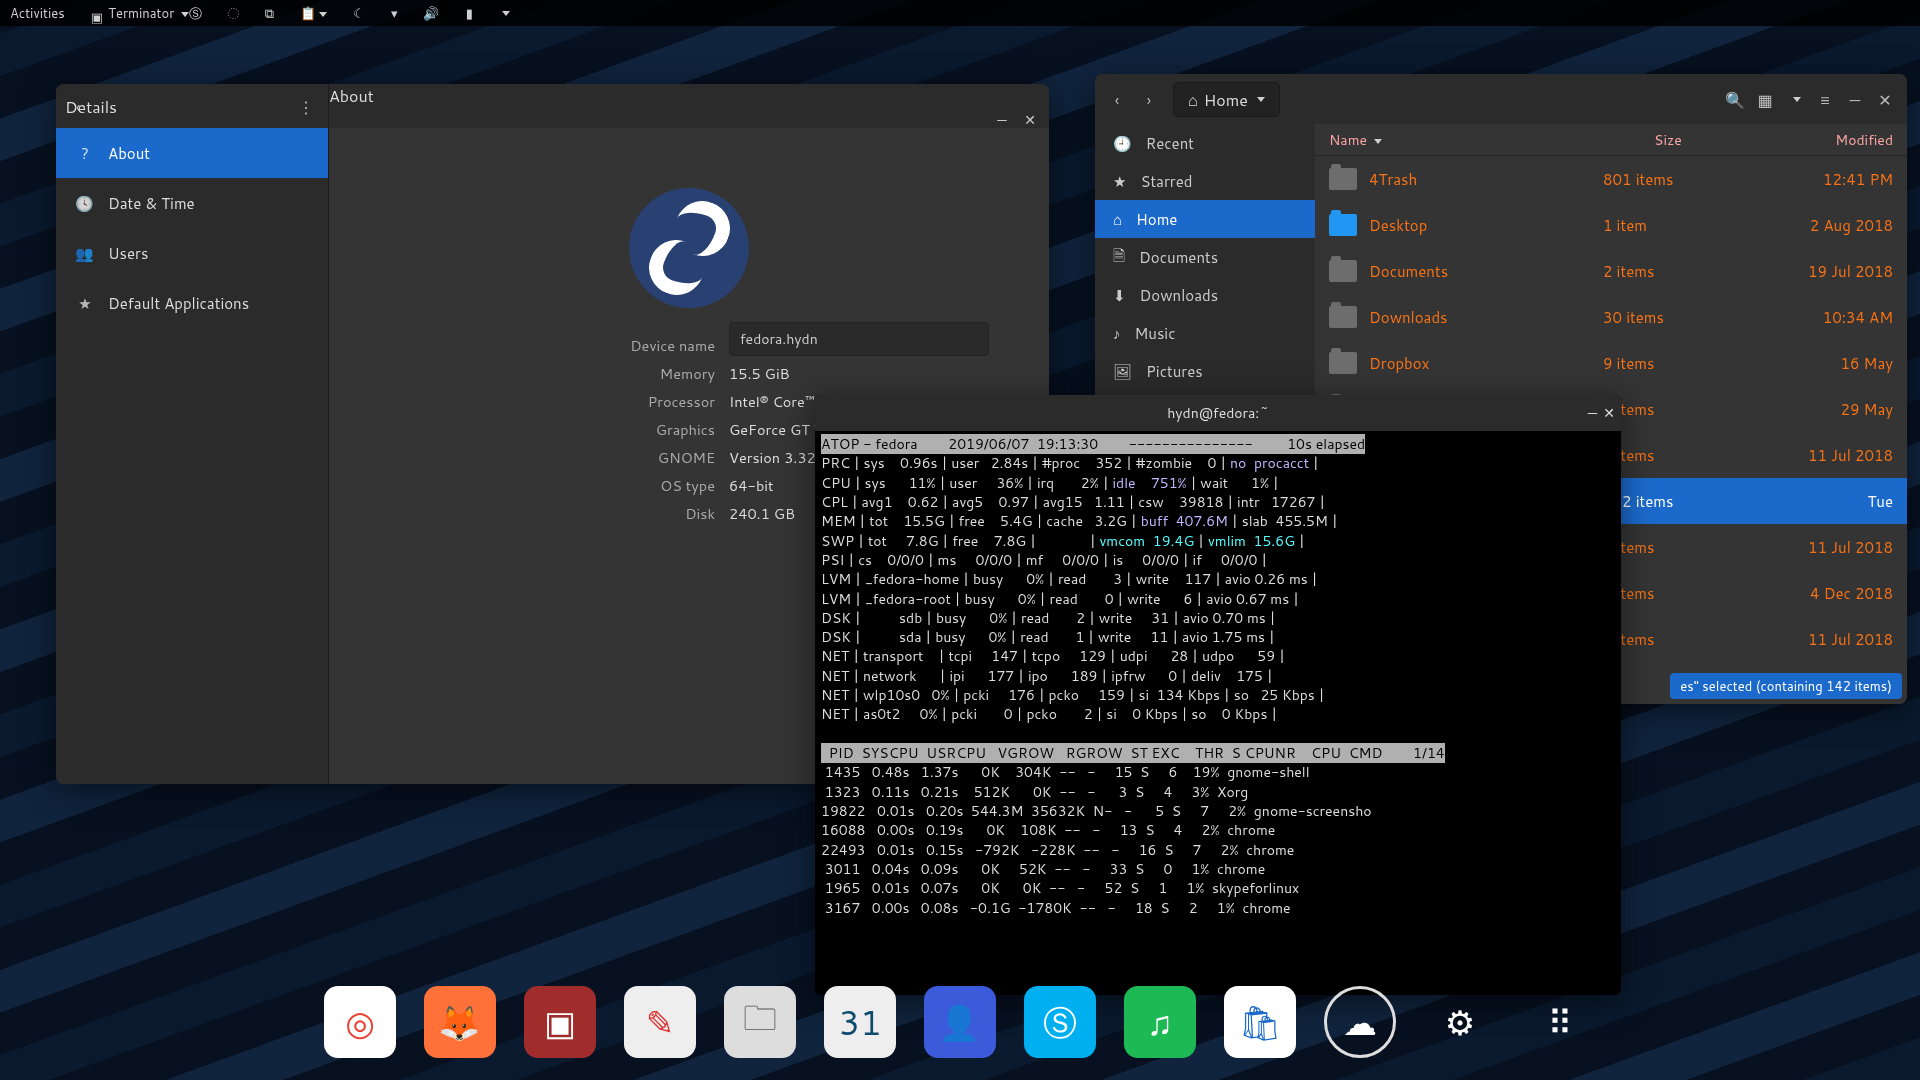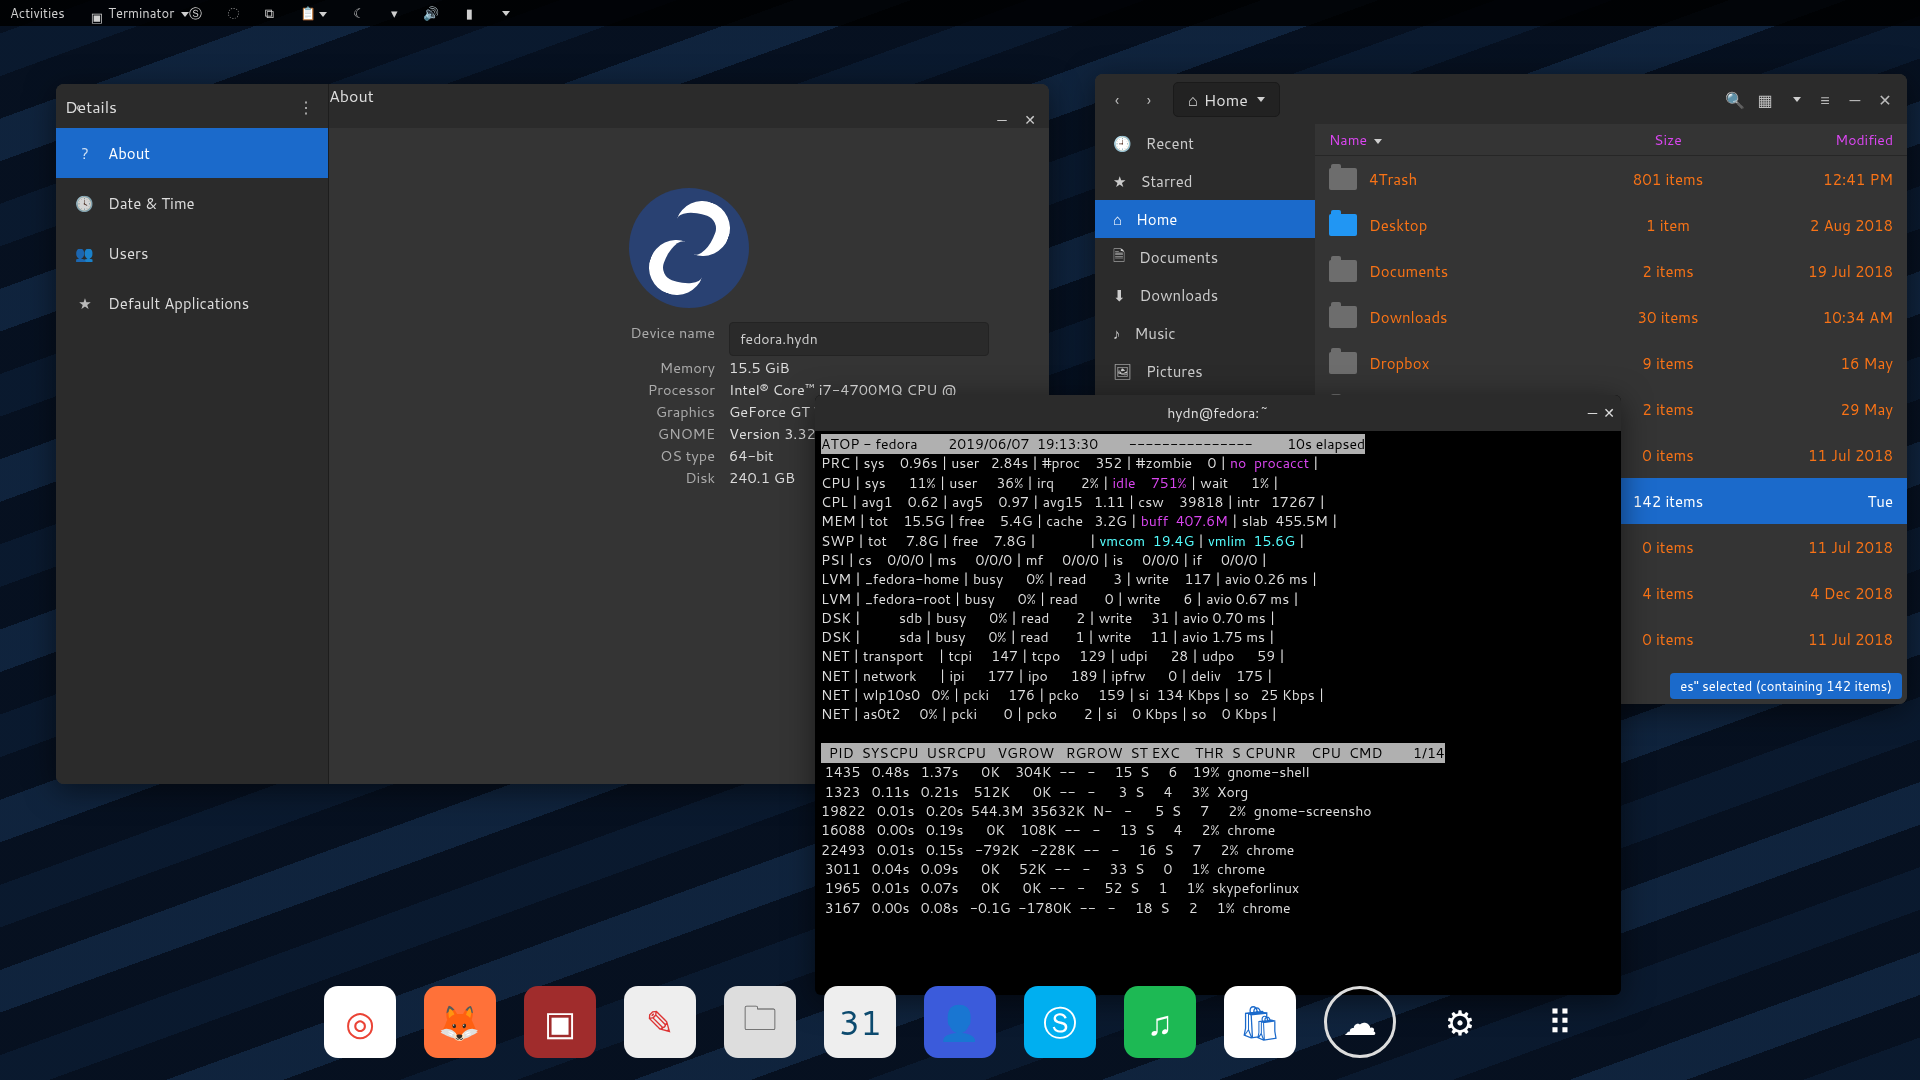--- a/index.html
+++ b/index.html
@@ -31,57 +31,57 @@
 #settings .side .item{height:50px;display:flex;align-items:center;gap:14px;padding:0 20px;font-size:15px;color:#ddd;cursor:pointer}
 #settings .side .item.sel{background:#1b6acb;color:#fff}
 #settings .side .item .ic{width:18px;display:flex;justify-content:center;opacity:.8}
 #settings .main{flex:1;display:flex;flex-direction:column}
 #settings .main .hdr{height:44px;background:#2b2b2b;position:relative}
 #settings .main .body{flex:1;padding:20px 60px;background:#343434;position:relative}
 .logo{width:120px;height:120px;margin:40px auto 14px;border-radius:60px;background:#294172;position:relative}
 .logo .f{position:absolute;left:46px;top:13px;width:55px;height:55px;border:14px solid #fff;border-radius:50%;border-bottom:0;border-left:0;transform:rotate(20deg)}
 .logo .f2{position:absolute;left:20px;top:52px;width:55px;height:55px;border:14px solid #fff;border-radius:50%;border-top:0;border-right:0;transform:rotate(20deg)}
 .osname{text-align:center;font-size:22px;color:#ddd;margin-bottom:40px}
-.kv{display:flex;align-items:flex-start;margin:1px 0;font-size:14.5px}
+.kv{display:flex;align-items:flex-end;margin:7px 0;font-size:14.5px}
 .kv .k{width:340px;text-align:right;padding-right:14px;color:#aaa}
 .kv .v{color:#ddd}
 .kv input{background:#2a2a2a;border:1px solid #232323;color:#ccc;padding:6px 10px;border-radius:4px;width:260px;font-size:14px}
 
 
 #files{left:1095px;top:74px;width:812px;height:630px;display:flex;flex-direction:column}
 #files .tbar{height:50px;background:#2b2b2b;display:flex;align-items:center;padding:0 8px;gap:4px}
 #files .pathbox{display:flex;align-items:center;gap:6px;background:#222;border:1px solid #1a1a1a;border-radius:5px;padding:5px 14px;margin:0 6px}
 #files .tbar .rt{margin-left:auto;display:flex;align-items:center;gap:2px}
 #files .content{flex:1;display:flex;min-height:0}
 #files .places{width:220px;background:#2b2b2b;font-size:15px}
 #files .places .pitem{height:38px;display:flex;align-items:center;gap:14px;padding:0 18px;color:#ccc;cursor:pointer}
 #files .places .pitem.sel{background:#1b6acb;color:#fff}
 #files .list{flex:1;background:#343434;display:flex;flex-direction:column;min-height:0}
-#files .list .cols{height:32px;display:flex;align-items:center;font-size:14px;color:#d946ef;border-bottom:1px solid #262626;padding:0 14px}
+#files .list .cols{height:32px;display:flex;align-items:center;font-size:14px;color:#fca5a5;border-bottom:1px solid #262626;padding:0 14px}
 #files .list .rows{flex:1;overflow:hidden}
 #files .row{height:46px;display:flex;align-items:center;padding:0 14px;font-size:15px;color:#f97316;cursor:pointer}
 #files .row.cut{border-bottom:0}
 #files .row.sel{background:#1b6acb;color:#fff}
 #files .row .fic{width:28px;height:22px;background:#6d6d6d;border-radius:2px;margin-right:12px;position:relative}
 #files .row .fic::before{content:"";position:absolute;top:-4px;left:2px;width:10px;height:4px;background:#6d6d6d;border-radius:2px 2px 0 0}
 #files .row .fic.blue{background:#2196f3}
 #files .row .fic.blue::before{background:#2196f3}
 #files .row .name{flex:1}
-#files .row .size{width:130px;text-align:center}
+#files .row .size{width:130px;text-align:left}
 #files .row .mod{width:160px;text-align:right}
 #files .cols .c1{flex:1}#files .cols .c2{width:130px;text-align:center}#files .cols .c3{width:160px;text-align:right}
 #files .status{position:absolute;right:5px;bottom:5px;background:#1b6acb;color:#fff;font-size:13px;padding:4px 10px;border-radius:4px}
 
 
 #term{left:815px;top:395px;width:806px;height:600px;background:#000;border-radius:6px}
 #term .tbar{height:36px;background:#2b2b2b;display:flex;align-items:center;justify-content:center;position:relative;color:#ddd;font-size:14px}
 #term .tbar .wc{position:absolute;right:6px;display:flex;gap:6px}
 #term pre{font-family:"DejaVu Sans Mono",Menlo,monospace;font-size:14px;line-height:1.38;color:#ddd;padding:4px 6px;white-space:pre}
 #term .hl{background:#b0b0b0;color:#000}
-#term .g{color:#d946ef}
+#term .g{color:#c4b5fd}
 #term .c{color:#55ffff}
 
 
 .dock{position:absolute;left:50%;bottom:10px;transform:translateX(-50%);display:flex;gap:28px;padding:12px 22px;border-radius:14px;z-index:5}
 .dock .app{width:72px;height:72px;border-radius:14px;display:flex;align-items:center;justify-content:center;color:#fff;font-size:34px;cursor:pointer}
 </style>
 </head>
 <body>
 
 <div class="wallpaper"></div>

